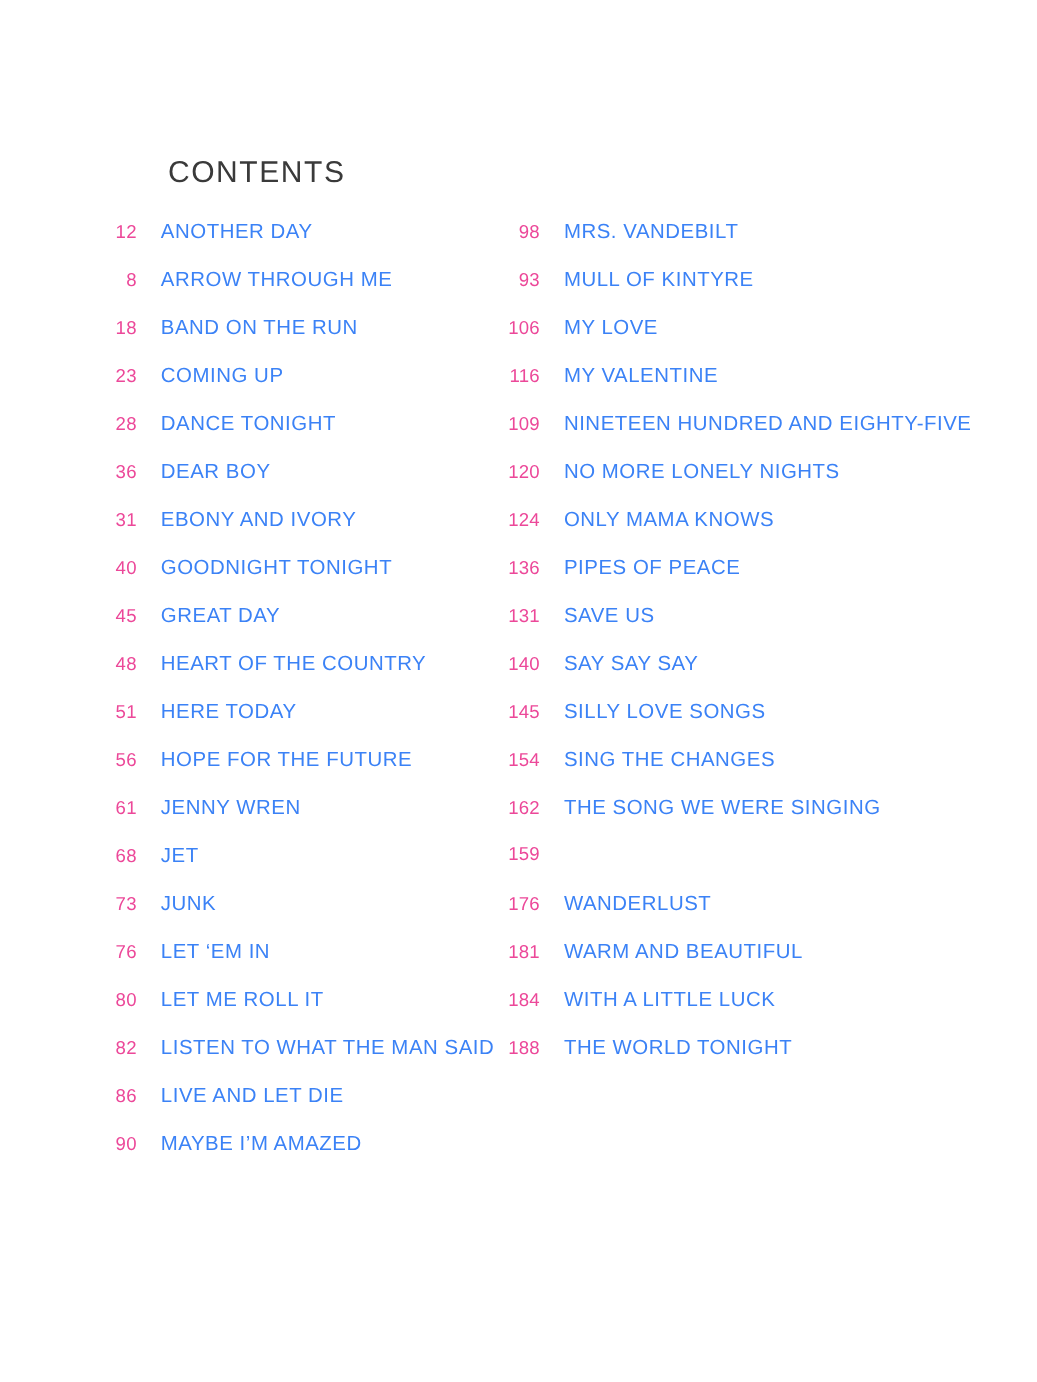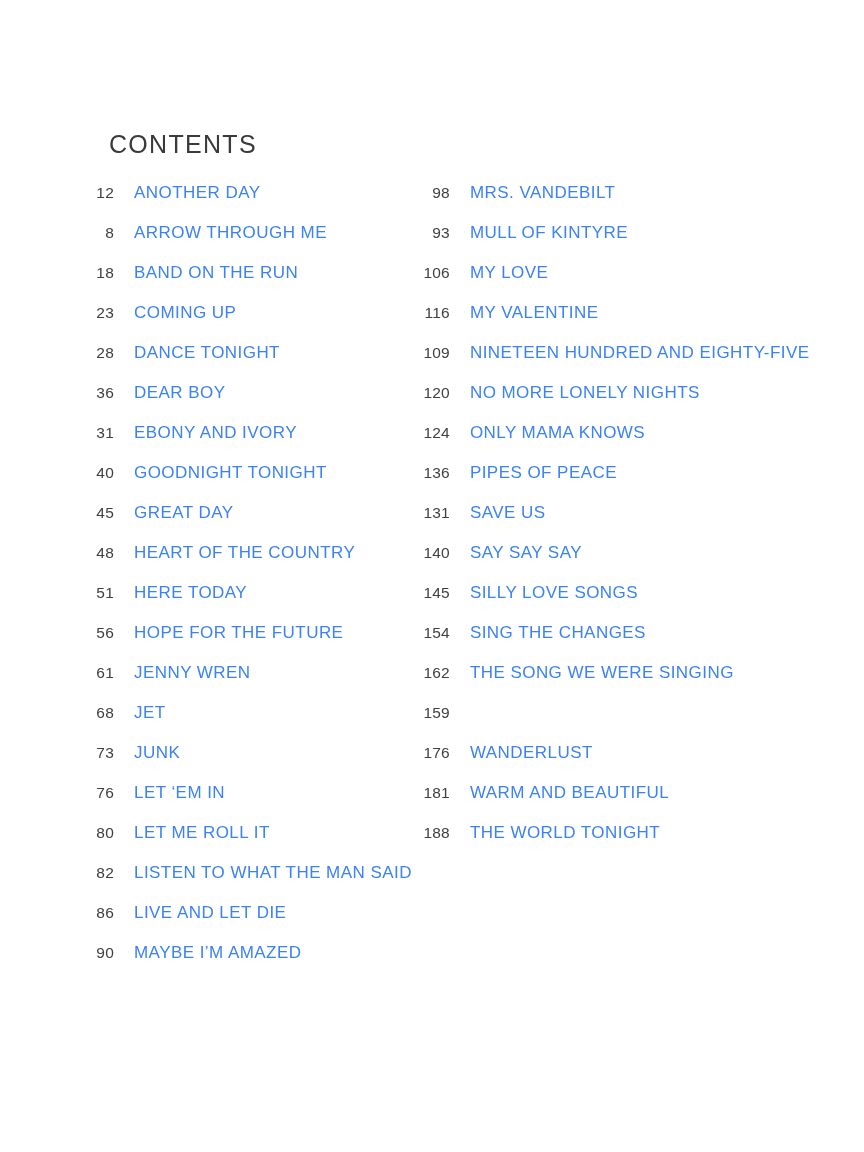--- a/index.html
+++ b/index.html
@@ -19,21 +19,21 @@
     width: 864px;
     height: 1152px;
     box-sizing: border-box;
     padding: 130px 60px 0 76px;
   }
   .contents-title {
     font-size: 25px;
     letter-spacing: 1.3px;
     font-weight: 400;
     color: #3a3a3a;
-    margin: 0 0 14px 33px;
+    margin: 0 0 14px 64px;
     font-family: "Liberation Sans", sans-serif;
   }
   .columns {
     display: flex;
     flex-direction: row;
     align-items: flex-start;
   }
   .column {
     display: flex;
     flex-direction: column;
@@ -49,21 +49,21 @@
     flex-direction: row;
     align-items: baseline;
     height: 40px;
     line-height: 40px;
   }
   .page-num {
     width: 38px;
     min-width: 38px;
     text-align: right;
     font-size: 15.5px;
-    color: #404040;
+    color: #ec4899;
     letter-spacing: 0.2px;
   }
   .entry-title {
     padding-left: 20px;
     font-size: 17px;
     letter-spacing: 0.45px;
     color: #3b82f6;
     white-space: nowrap;
   }
 </style>
@@ -214,18 +214,22 @@
         </div>
         <div class="entry">
           <span class="page-num">176</span>
           <span class="entry-title">WANDERLUST</span>
         </div>
         <div class="entry">
           <span class="page-num">181</span>
           <span class="entry-title">WARM AND BEAUTIFUL</span>
         </div>
         <div class="entry">
+          <span class="page-num">184</span>
+          <span class="entry-title">WITH A LITTLE LUCK</span>
+        </div>
+        <div class="entry">
           <span class="page-num">188</span>
           <span class="entry-title">THE WORLD TONIGHT</span>
         </div>
       </div>
   </div>
 </div>
 
 </body></html>

